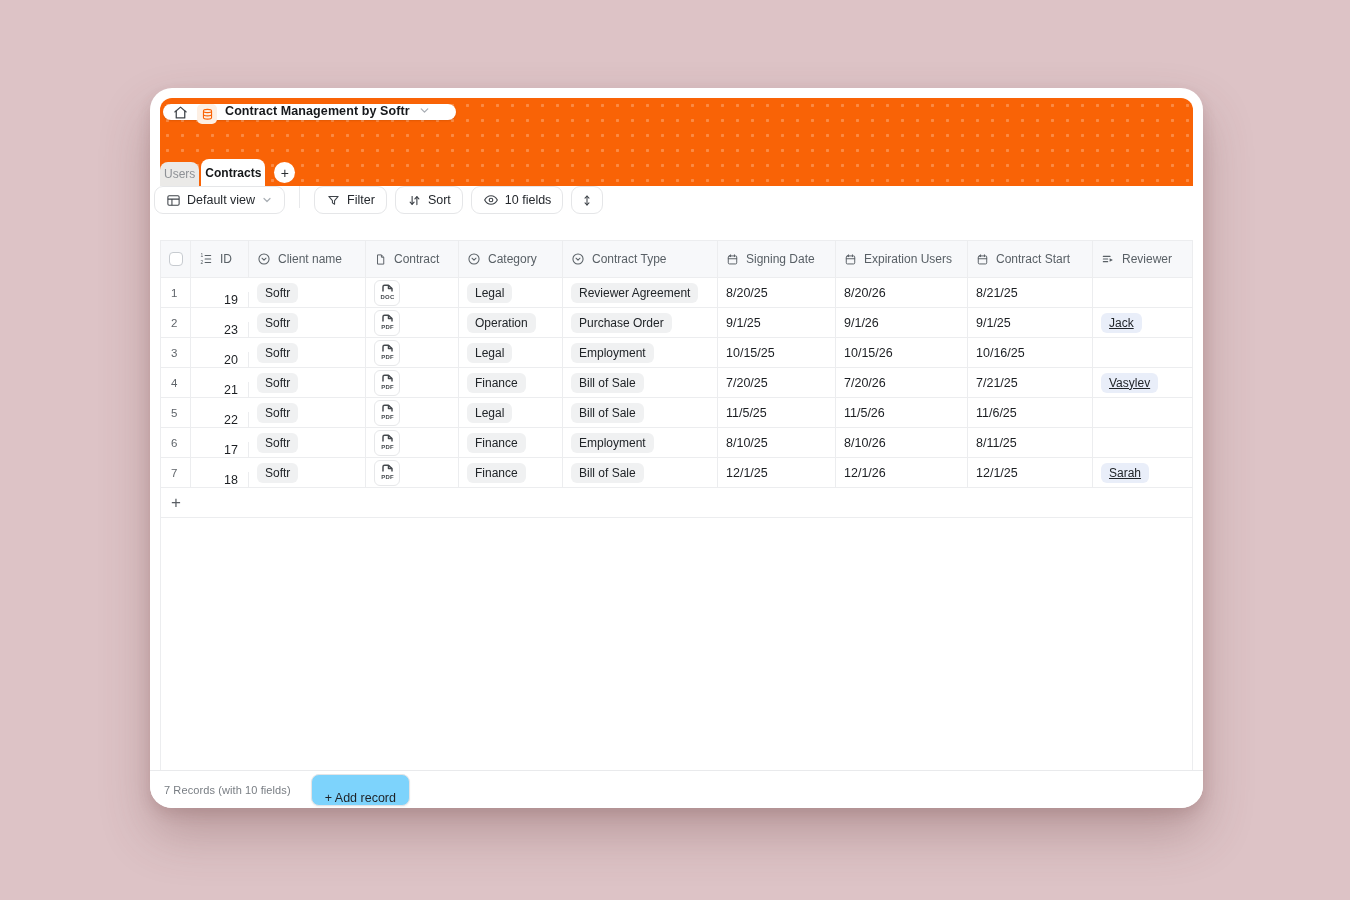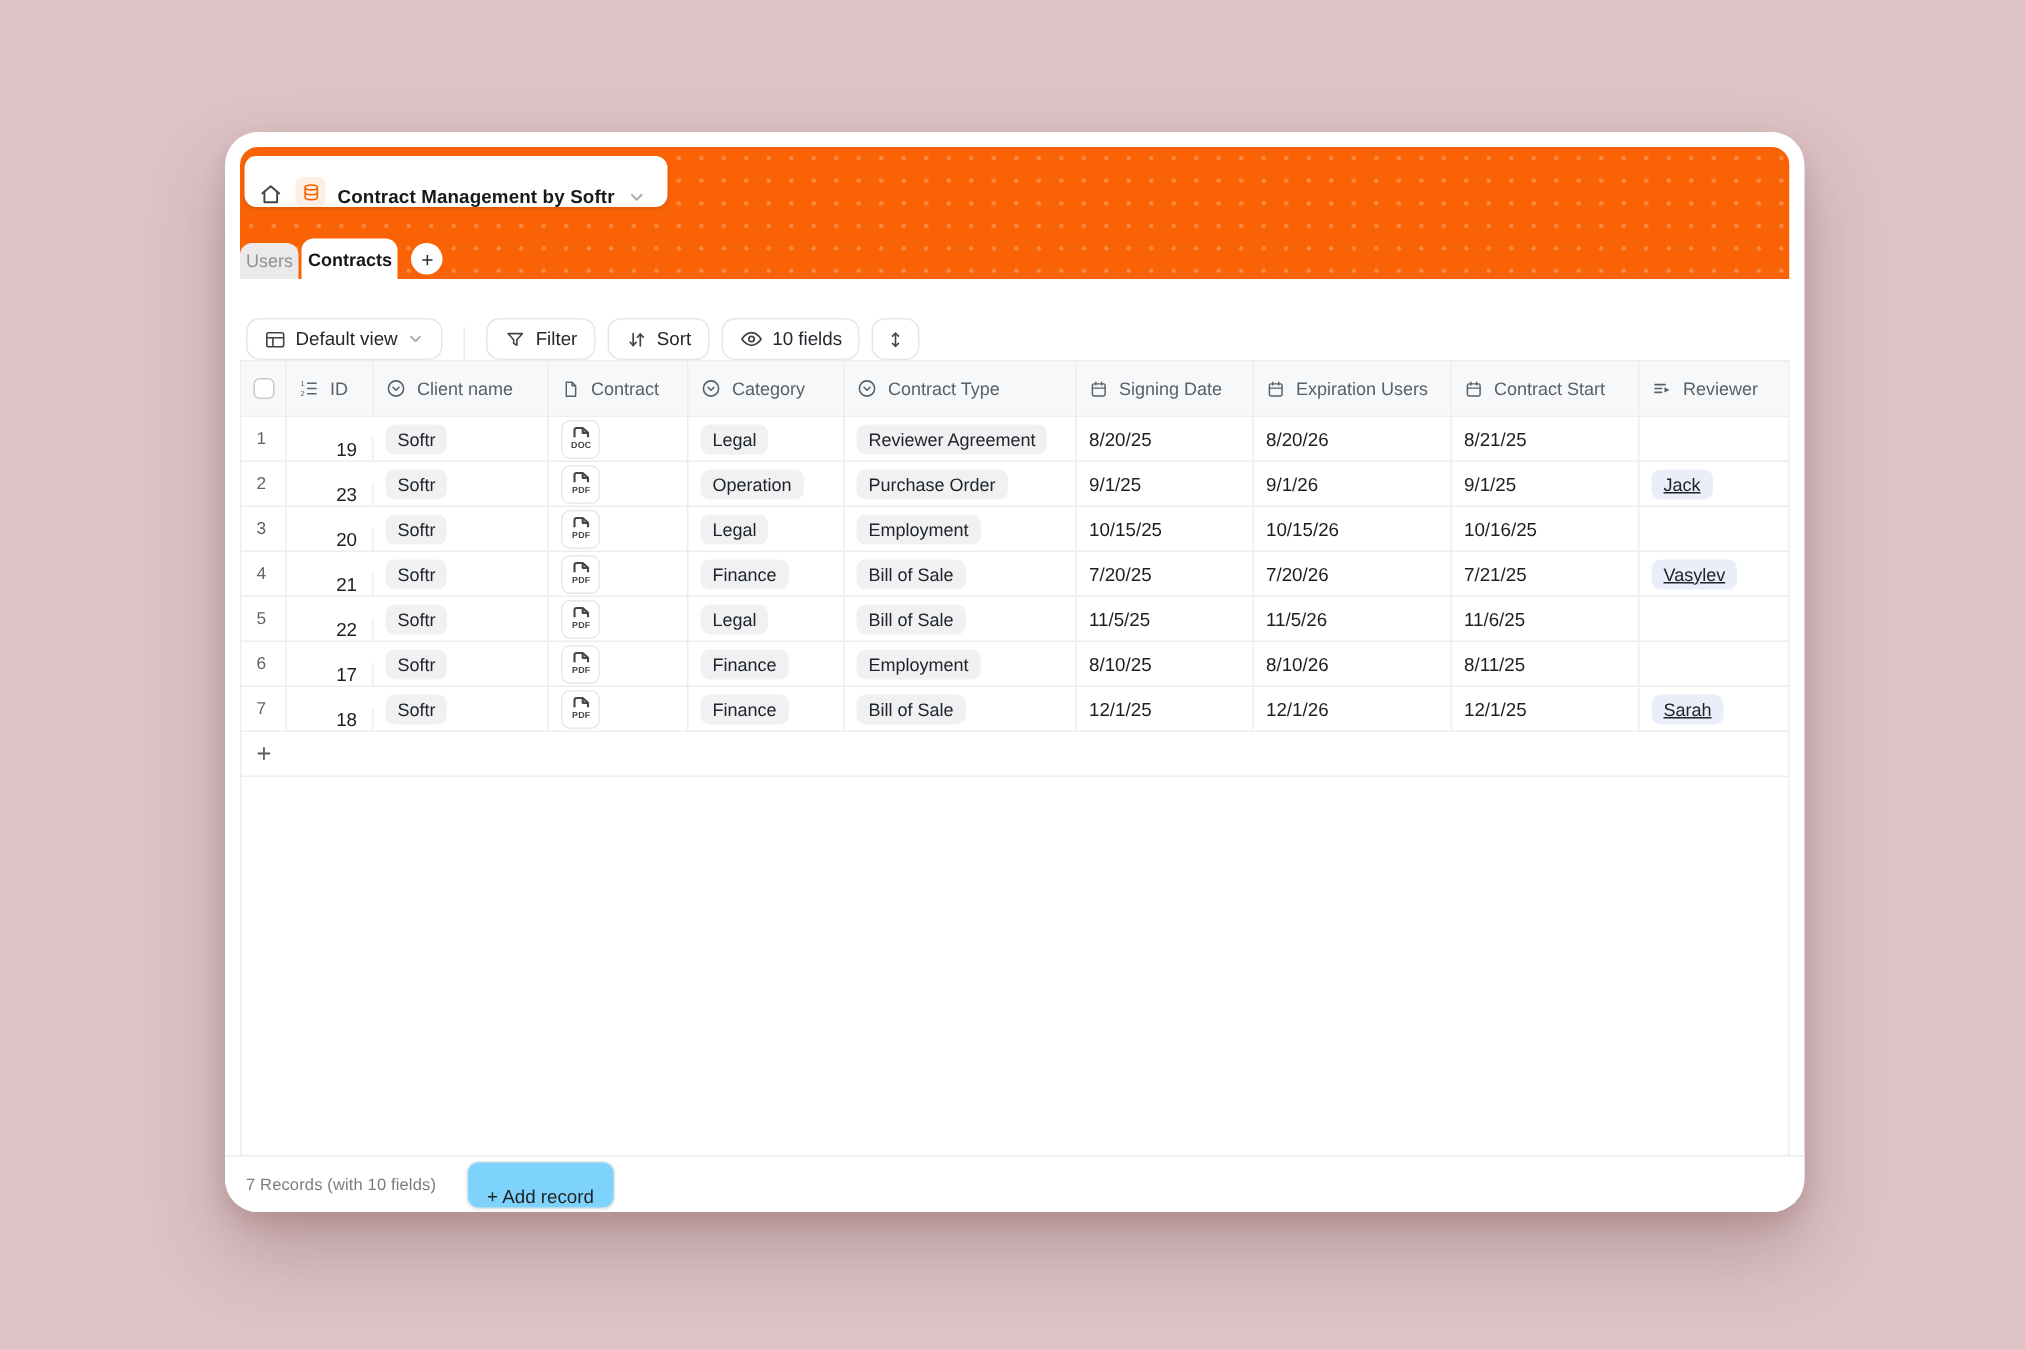--- a/index.html
+++ b/index.html
@@ -25,37 +25,37 @@
   }
   
   .orange{
     flex:0 0 88px;margin:10px 10px 0;position:relative;
     border-radius:12px 12px 0 0;
     background-color:var(--accent);
     background-image:radial-gradient(rgba(255,255,255,.25) 1.4px,transparent 1.5px);
     background-size:15px 15px;
   }
   .title-pill{
-    position:absolute;left:3px;top:6px;height:34px;
-    background:#fff;border-radius:8px;display:flex;align-items:flex-end;gap:8px;
-    padding:0 14px 0 9px;box-shadow:0 1px 2px rgba(0,0,0,.10);cursor:pointer;
+    position:absolute;left:3px;top:6px;height:16px;
+    background:#fff;border-radius:8px;display:flex;align-items:flex-start;gap:8px;
+    padding:0 25px 0 9px;box-shadow:0 1px 2px rgba(0,0,0,.10);cursor:pointer;
   }
   .app-ic{width:20px;height:20px;border-radius:5px;background:#FDEFE3;
     display:flex;align-items:center;justify-content:center;}
   .title{font-size:12.5px;font-weight:bold;color:#16181B;letter-spacing:.1px;}
   .tabs{position:absolute;left:0;bottom:0;display:flex;align-items:flex-end;}
   .tab{border-radius:8px 8px 0 0;font-size:12px;display:flex;align-items:center;
     padding:0 4px;cursor:pointer;}
   .tab-users{height:24px;background:#EBEAE8;color:#8E9196;margin-right:2px;}
   .tab-active{height:27px;background:#fff;color:#151719;font-weight:bold;}
   .tab-add{width:21px;height:21px;border-radius:50%;background:#fff;margin:0 0 3px 9px;
     display:flex;align-items:center;justify-content:center;font-size:14px;color:#2A2E33;
     line-height:1;cursor:pointer;}
   
-  .toolbar{flex:0 0 54px;display:flex;align-items:flex-end;padding-left:14px;gap:8px;}
+  .toolbar{flex:0 0 54px;display:flex;align-items:flex-start;padding-left:4px;gap:8px;}
   .tbtn{height:28px;border:1px solid #E5E6E8;border-radius:9px;background:#fff;
     display:flex;align-items:center;gap:6px;padding:0 11px;font-size:12.5px;color:#24282D;
     cursor:pointer;white-space:nowrap;}
   .tbtn svg{flex:0 0 auto;display:block;}
   .tb-divider{width:1px;height:22px;background:#E8E9EB;margin:0 6px;}
   
   .sheet{flex:1 1 auto;margin:0 10px;min-height:0;
     border-left:1px solid var(--line);border-right:1px solid var(--line);}
   .gridrow{display:grid;grid-template-columns:30px 58px 117px 93px 104px 155px 118px 132px 125px 98px;}
   .thead{height:38px;background:#F7F8FA;border-top:1px solid var(--line);

